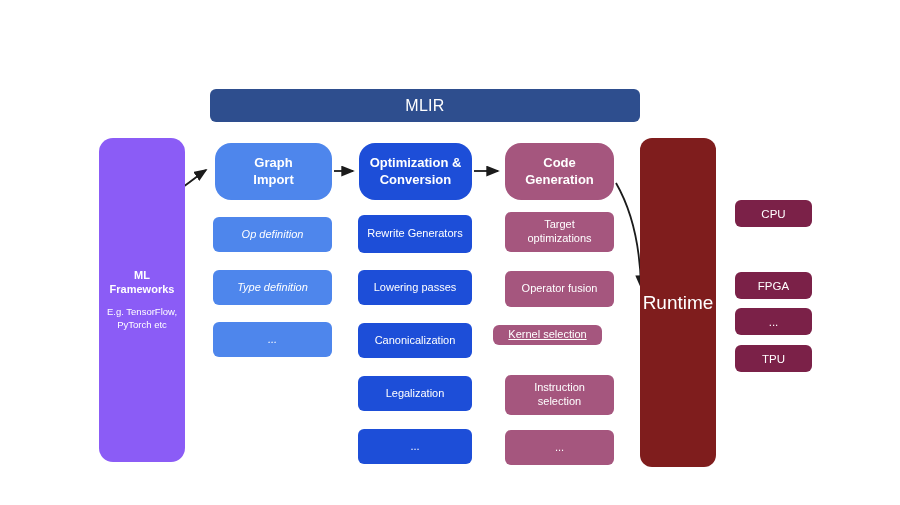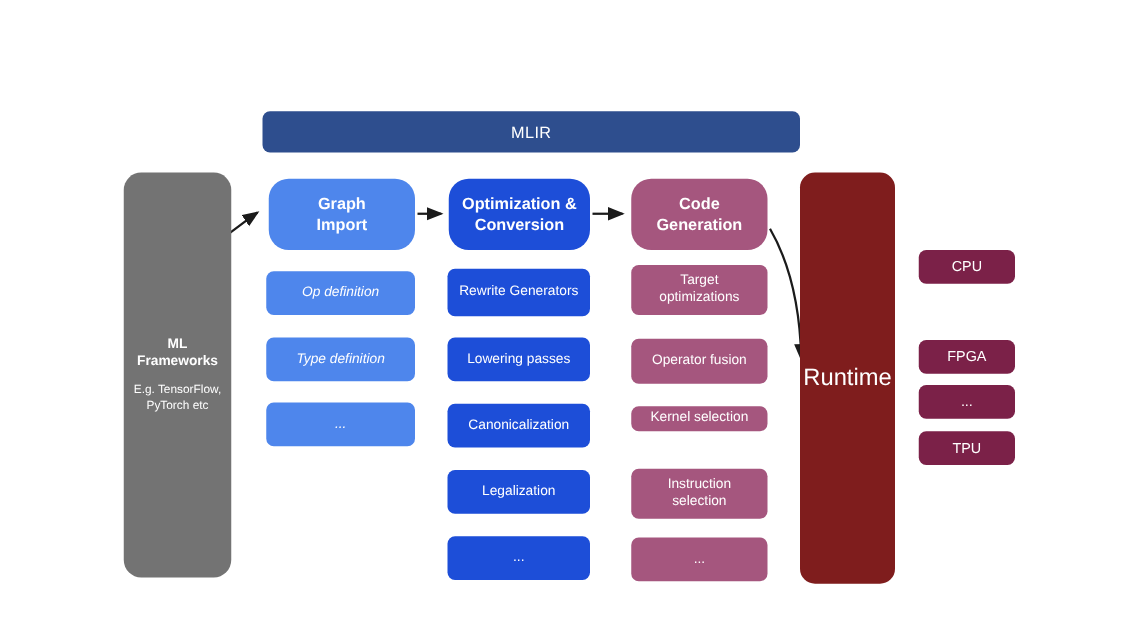--- a/index.html
+++ b/index.html
@@ -16,25 +16,25 @@
     position: absolute;
     display: flex;
     align-items: center;
     justify-content: center;
     color: #ffffff;
     text-align: center;
   }
   .banner {
     background: #2e4e8e;
     border-radius: 6px;
-    font-size: 13px;
+    font-size: 16px;
     letter-spacing: .3px;
   }
   .frameworks {
-    background: #737373;
+    background: #8b5cf6;
     border-radius: 14px;
     flex-direction: column;
     gap: 10px;
     padding: 6px;
   }
   .fw-title { font-size: 11px; font-weight: bold; line-height: 1.3; }
   .fw-sub   { font-size: 9.5px; line-height: 1.35; }
   .hdr {
     border-radius: 16px;
     font-size: 13px;
@@ -113,21 +113,21 @@
   <div class="box item col-orange" style="left:358px; top:270px; width:114px; height:35px;">Lowering passes</div>
   <div class="box item col-orange" style="left:358px; top:376px; width:114px; height:35px;">Legalization</div>
   <div class="box item col-orange" style="left:358px; top:323px; width:114px; height:35px;">Canonicalization</div>
   <div class="box item col-orange" style="left:358px; top:429px; width:114px; height:35px;">...</div>
 
   <div class="box hdr hdr-purple col-purple" style="left:505px; top:143px; width:109px; height:57px;">
     <span>Code Generation</span>
   </div>
   <div class="box item col-purple" style="left:505px; top:212px; width:109px; height:40px;">Target optimizations</div>
   <div class="box item col-purple" style="left:505px; top:271px; width:109px; height:36px;">Operator fusion</div>
-  <div class="box item col-purple" style="left:505px; top:325px; width:109px; height:20px;">Kernel selection</div>
+  <div class="box item col-purple" style="left:493px; top:325px; width:109px; height:20px;text-decoration:underline;">Kernel selection</div>
   <div class="box item col-purple" style="left:505px; top:375px; width:109px; height:40px;">Instruction selection</div>
   <div class="box item col-purple" style="left:505px; top:430px; width:109px; height:35px;">...</div>
 
   <div class="box runtime" style="left:640px; top:138px; width:76px; height:329px;">
     <span>Runtime</span>
   </div>
 
   <div class="box target" style="left:735px; top:200px; width:77px; height:27px;">CPU</div>
   <div class="box target" style="left:735px; top:272px; width:77px; height:27px;">FPGA</div>
   <div class="box target" style="left:735px; top:308px; width:77px; height:27px;">...</div>

